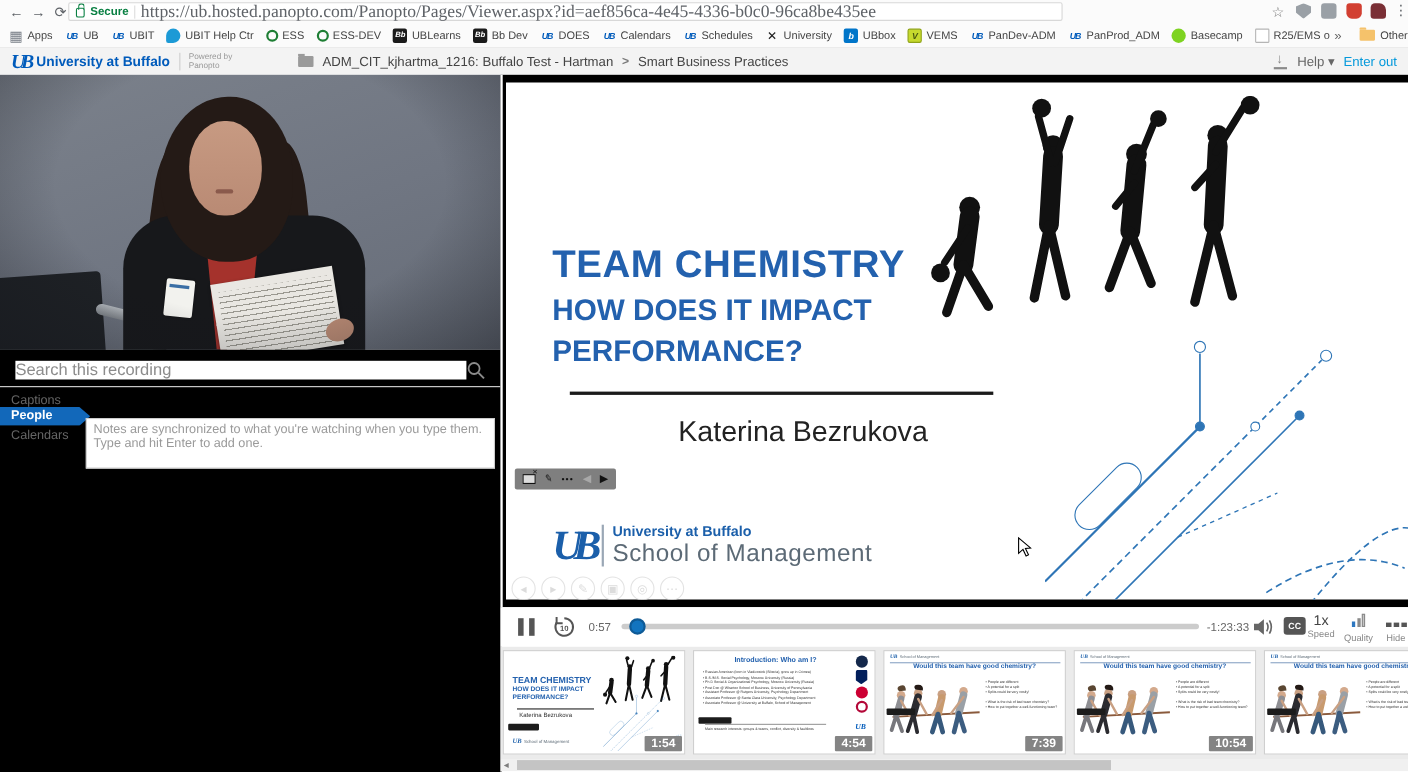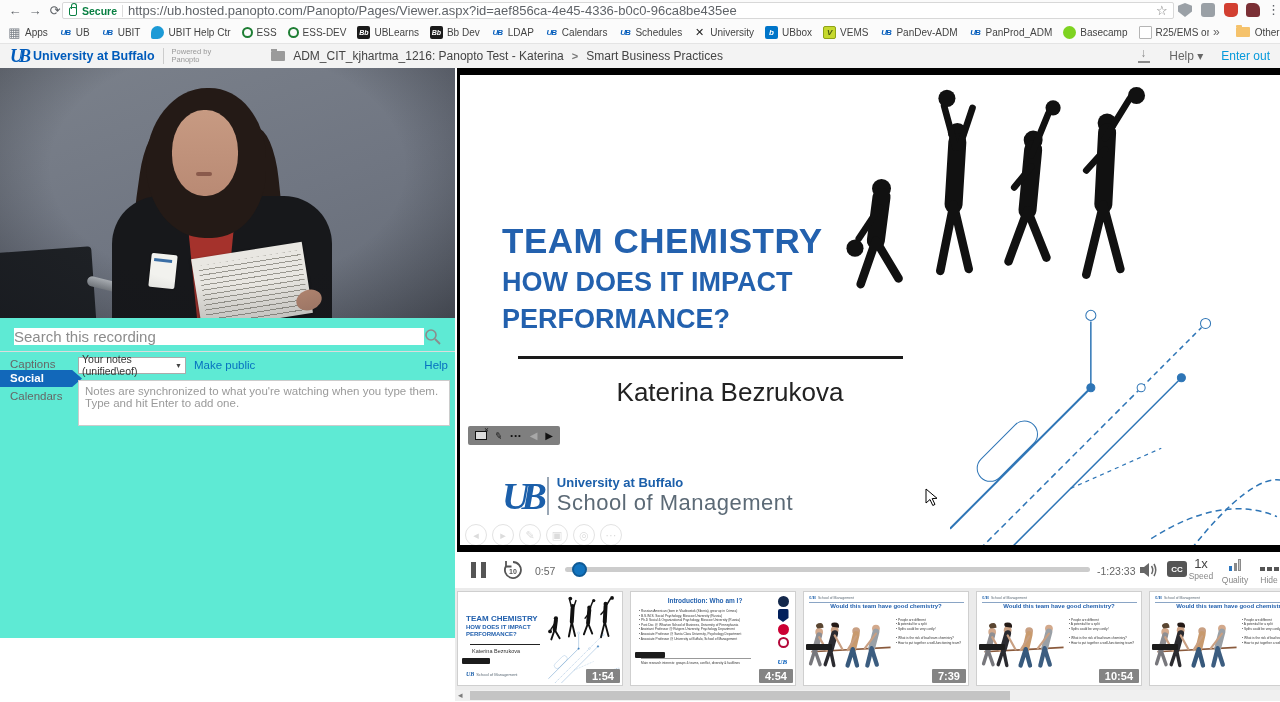--- a/index.html
+++ b/index.html
@@ -3,26 +3,26 @@
 <meta charset="utf-8">
 <style>
 *{margin:0;padding:0;box-sizing:border-box}
 html,body{width:1280px;height:702px}
 body{position:relative;overflow:hidden;background:#fff;font-family:"Liberation Sans","DejaVu Sans",sans-serif;color:#333}
 .abs{position:absolute}
 
 
 #chrome-top{left:0;top:0;width:1280px;height:21px;background:#fbfbfb}
 .navbtn{top:2px;width:18px;height:17px;color:#5f6368;font-size:13px;line-height:17px;text-align:center;cursor:pointer}
-#omnibox{left:62px;top:2px;width:1112px;height:17px;background:#fff;border:1px solid #d8d8d8;border-radius:2px;display:flex;align-items:center;padding:0 6px;gap:5px}
+#omnibox{left:62px;top:2px;width:904px;height:17px;background:#fff;border:1px solid #d8d8d8;border-radius:2px;display:flex;align-items:center;padding:0 6px;gap:5px}
 #lock-icon{width:8px;height:9px;border:1.5px solid #0a8043;border-radius:2px;position:relative;margin-top:2px}
 #lock-icon:before{content:"";position:absolute;left:1px;top:-5px;width:4px;height:5px;border:1.5px solid #0a8043;border-bottom:none;border-radius:3px 3px 0 0}
 #secure-label{color:#0a8043;font-size:10.5px;font-weight:bold}
 .om-div{width:1px;height:12px;background:#ddd}
-#url-text{border:none;outline:none;background:transparent;color:#5f6368;font-size:13px;flex:1;font-family:Liberation Sans, sans-serif}
+#url-text{border:none;outline:none;background:transparent;color:#5f6368;font-size:16px;flex:1;font-family:Liberation Serif, serif}
 #star-icon{left:1156px;top:3px;font-size:13px;color:#777}
 .ext{top:3px;width:14px;height:14px;border-radius:3px}
 #ext-shield{left:1178px;background:#9aa0a6;clip-path:polygon(50% 0,100% 20%,100% 60%,50% 100%,0 60%,0 20%)}
 #ext-square{left:1201px;background:#9aa0a6}
 #ext-red{left:1224px;background:#d23f31;border-radius:3px 3px 5px 5px}
 #ext-elephant{left:1246px;background:#7a2f35;border-radius:4px 6px 3px 3px}
 #menu-icon{left:1267px;top:2px;color:#5f6368;font-size:13px}
 
 
 #bookmarks-bar{left:0;top:21px;width:1280px;height:23px;background:#fbfbfb;border-bottom:1px solid #e4e4e4;display:flex;align-items:center;padding:0 4px}
@@ -53,21 +53,21 @@
 
 #pano-header{left:0;top:44px;width:1280px;height:24px;background:#f3f3f3;display:flex;align-items:center;padding:0 10px}
 #ub-mark{font-family:"Liberation Serif",serif;font-weight:bold;font-style:italic;color:#005BBB;font-size:18px;letter-spacing:-4px;margin-right:6px}
 #ub-word{color:#005BBB;font-weight:bold;font-size:12.5px}
 .hdr-div{width:1px;height:16px;background:#ccc;margin:0 8px}
 #powered{font-size:7.5px;color:#999;line-height:8px}
 #crumb-folder-icon{width:14px;height:10px;background:#9a9a9a;border-radius:1px;position:relative;margin:0 8px 0 60px}
 #crumb-folder-icon:before{content:"";position:absolute;left:0;top:-2px;width:6px;height:2px;background:#9a9a9a}
 .crumb{font-size:12px;color:#444;white-space:nowrap}
 .crumb-sep{color:#777;font-weight:bold;font-size:11px;margin:0 8px}
-#hdr-right{margin-left:auto;display:flex;align-items:center;gap:18px}
+#hdr-right{margin-left:auto;display:flex;align-items:center;gap:8px}
 #download-icon{width:14px;height:14px;position:relative;cursor:pointer}
 #download-icon:before{content:"↓";position:absolute;left:3px;top:-3px;color:#8a8a8a;font-size:12px;font-weight:bold}
 #download-icon:after{content:"";position:absolute;left:1px;bottom:0;width:12px;height:2px;background:#8a8a8a}
 #help-top{font-size:12px;color:#666;cursor:pointer}
 #signout{font-size:12px;color:#0599db;cursor:pointer}
 
 
 #video-pane{left:0;top:68px;width:455px;height:250px;background:linear-gradient(160deg,#7b818b 0%,#707682 55%,#666c77 100%);overflow:hidden}
 #vignette{left:0;top:0;width:100%;height:100%;background:radial-gradient(ellipse at 50% 40%,transparent 55%,rgba(20,22,28,.45) 100%)}
 #monitor-back{left:-14px;top:182px;width:108px;height:80px;background:#1e2125;border-radius:4px;transform:rotate(-4deg)}
@@ -82,21 +82,21 @@
 #cardigan{left:112px;top:128px;width:220px;height:130px;background:#17181b;border-radius:48px 48px 0 0}
 #blouse{left:186px;top:138px;width:50px;height:112px;background:#a5322c;clip-path:polygon(0 0,100% 0,78% 100%,22% 100%);
  background-image:radial-gradient(circle at 20% 25%,#e8e4da 1.5px,transparent 2px),radial-gradient(circle at 70% 15%,#2a2a2a 1.5px,transparent 2px),radial-gradient(circle at 45% 50%,#e8e4da 1.5px,transparent 2px),radial-gradient(circle at 75% 70%,#2a2a2a 1.5px,transparent 2px),radial-gradient(circle at 25% 80%,#e8e4da 1.5px,transparent 2px)}
 #badge{left:150px;top:186px;width:26px;height:34px;background:#f2f2ee;border-radius:2px;transform:rotate(6deg);box-shadow:0 0 2px rgba(0,0,0,.4)}
 #badge:before{content:"";position:absolute;left:3px;top:5px;width:18px;height:3px;background:#3a6ea5}
 #paper{left:196px;top:182px;width:112px;height:72px;background:#e9e7e2;transform:rotate(-9deg);box-shadow:0 1px 3px rgba(0,0,0,.45);
  background-image:repeating-linear-gradient(#e9e7e2 0 4px,#9a9890 4px 5px);background-size:92% 86%;background-position:6px 8px;background-repeat:no-repeat}
 #hand{left:296px;top:222px;width:26px;height:20px;background:#b98a74;border-radius:50%;transform:rotate(-20deg)}
 
 
-#sidebar-lower{left:0;top:318px;width:456px;height:320px;background:#5eead4;border-right:1px solid #ccc}
+#sidebar-lower{left:0;top:318px;width:456px;height:384px;background:#000000;border-right:1px solid #ccc}
 #search-row{left:0;top:4px;width:455px;height:30px;border-bottom:1px solid #dcdcdc;display:flex;align-items:center;padding:0 14px}
 #search-input{border:none;outline:none;font-size:15px;flex:1;color:#444;font-family:inherit}
 #search-input::placeholder{color:#8c8c8c}
 
 
 #tab-captions,#tab-bookmarks{left:10px;font-size:11.5px;color:#666;cursor:pointer}
 #tab-captions{top:40px}
 #tab-bookmarks{top:72px}
 #tab-notes{left:0;top:52px;width:82px;height:17px;background:#1268ba;color:#fff;font-size:11.5px;font-weight:bold;line-height:17px;padding-left:10px;clip-path:polygon(0 0,88% 0,100% 50%,88% 100%,0 100%);cursor:pointer}
 #notes-toolbar{left:78px;top:38px;width:370px;height:18px;display:flex;align-items:center;gap:8px}
@@ -318,21 +318,21 @@
     <span class="bm">
         <i class="bi" data-icon="bb"></i>
         <span class="lbl">UBLearns</span>
       </span>
     <span class="bm">
         <i class="bi" data-icon="bb"></i>
         <span class="lbl">Bb Dev</span>
       </span>
     <span class="bm">
         <i class="bi" data-icon="ub"></i>
-        <span class="lbl">LDAP</span>
+        <span class="lbl">DOES</span>
       </span>
     <span class="bm">
         <i class="bi" data-icon="ub"></i>
         <span class="lbl">Calendars</span>
       </span>
     <span class="bm">
         <i class="bi" data-icon="ub"></i>
         <span class="lbl">Schedules</span>
       </span>
     <span class="bm">
@@ -372,21 +372,21 @@
     <span class="lbl">Other bookmarks</span>
   </span>
 </div>
 
 <div id="pano-header" class="abs">
   <span id="ub-mark">UB</span>
   <span id="ub-word">University at Buffalo</span>
   <span class="hdr-div"></span>
   <span id="powered"><span>Powered by</span><br><span>Panopto</span></span>
   <i id="crumb-folder-icon"></i>
-  <span class="crumb">ADM_CIT_kjhartma_1216: Panopto Test - Katerina</span>
+  <span class="crumb">ADM_CIT_kjhartma_1216: Buffalo Test - Hartman</span>
   <span class="crumb-sep">&gt;</span>
   <span class="crumb">Smart Business Practices</span>
   <span id="hdr-right">
     <span id="download-icon"></span>
     <span id="help-top"><span>Help</span> <span>▾</span></span>
     <span id="signout">Enter out</span>
   </span>
 </div>
 
 <div id="video-pane" class="abs">
@@ -409,30 +409,22 @@
 
 <div id="sidebar-lower" class="abs">
   <div id="search-row" class="abs">
     <input id="search-input" placeholder="Search this recording" style="">
     <svg width="17" height="17" viewBox="0 0 17 17">
       <circle cx="7" cy="7" r="5" fill="none" stroke="#8c8c8c" stroke-width="1.6"></circle>
       <path d="M11 11 L16 16" stroke="#8c8c8c" stroke-width="1.8"></path>
     </svg>
   </div>
   <div id="tab-captions" class="abs">Captions</div>
-  <div id="tab-notes" class="abs">Social</div>
+  <div id="tab-notes" class="abs">People</div>
   <div id="tab-bookmarks" class="abs">Calendars</div>
-  <div id="notes-toolbar" class="abs">
-    <span id="notes-select">
-      <span>Your notes (unified\eof)</span>
-      <span class="arr">▼</span>
-    </span>
-    <span id="make-public">Make public</span>
-    <span id="notes-help">Help</span>
-  </div>
   <div id="notes-box" class="abs">
     <textarea id="notes-input" placeholder="Notes are synchronized to what you're watching when you type them. Type and hit Enter to add one." style=""></textarea>
   </div>
 </div>
 
 <div id="stage" class="abs">
   <div id="slide" class="abs">
     <svg id="players-svg" class="abs" width="320" height="218">
         <use href="#sym-players"></use>
       </svg>

